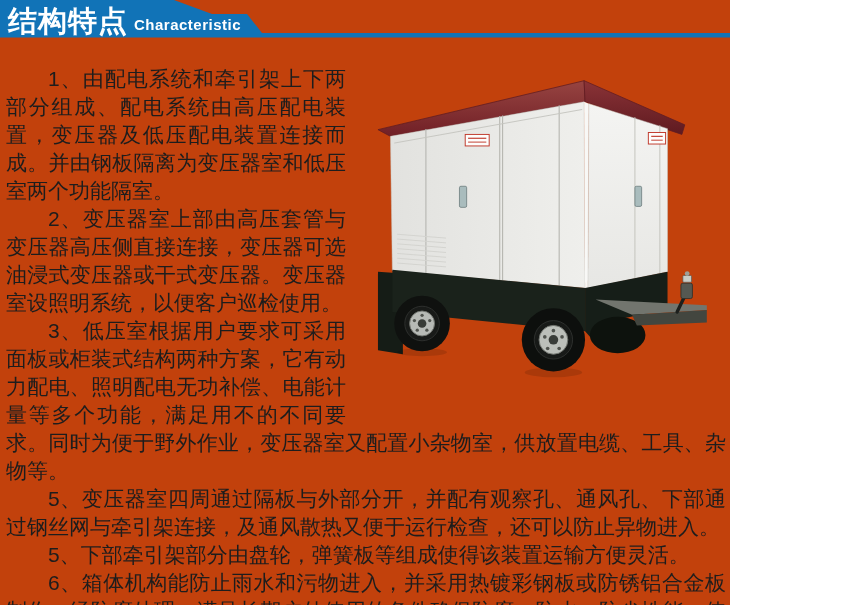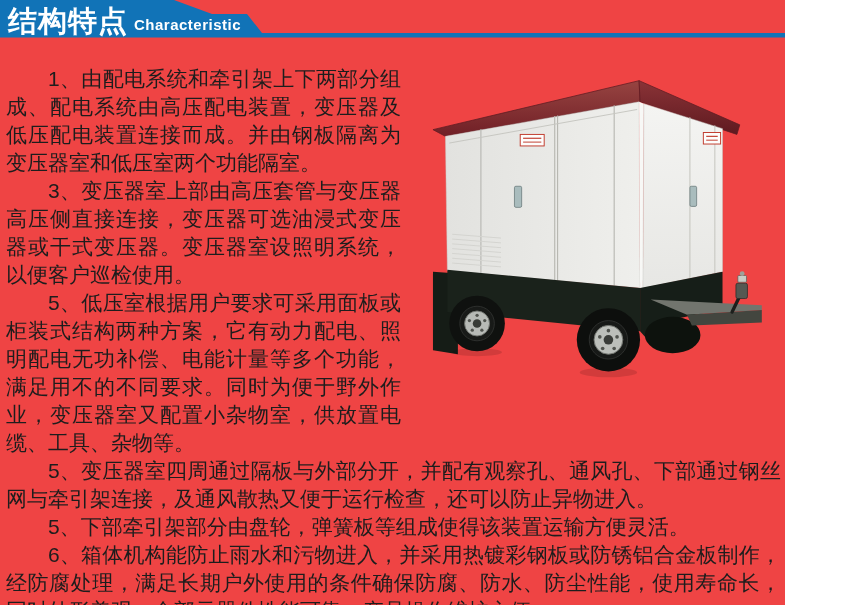--- a/index.html
+++ b/index.html
@@ -2,22 +2,22 @@
 <html><head>
 <meta charset="utf-8">
 <style>
   :root{
     --blue:#1173b7;
     --ink:#1d1d1d;
   }
   html,body{margin:0;padding:0;background:#ffffff;}
   .page{
     position:relative;
-    width:785px;height:605px;
-    background:#ef4444;
+    width:730px;height:605px;
+    background:#c2410c;
     overflow:hidden;
     font-family:"Liberation Sans","DejaVu Sans",sans-serif;
     color:var(--ink);
   }
   
   .banner{position:relative;width:850px;height:38px;}
   .banner svg{position:absolute;left:0;top:0;display:block;}
   .banner-text{
     position:absolute;left:8px;top:0;height:38px;
     display:flex;align-items:flex-end;
@@ -175,20 +175,20 @@
               <circle cx="679" cy="359" r="1.9"></circle>
             <circle cx="676" cy="371" r="1.9"></circle>
               <circle cx="664" cy="371" r="1.9"></circle>
             <circle cx="661" cy="359" r="1.9"></circle>
           </g>
         </g>
       </svg>
     </figure>
 
     <p>1、由配电系统和牵引架上下两部分组成、配电系统由高压配电装置，变压器及低压配电装置连接而成。并由钢板隔离为变压器室和低压室两个功能隔室。</p>
-    <p>3、变压器室上部由高压套管与变压器高压侧直接连接，变压器可选油浸式变压器或干式变压器。变压器室设照明系统，以便客户巡检使用。</p>
-    <p>5、低压室根据用户要求可采用面板或柜装式结构两种方案，它有动力配电、照明配电无功补偿、电能计量等多个功能，满足用不的不同要求。同时为便于野外作业，变压器室又配置小杂物室，供放置电缆、工具、杂物等。</p>
+    <p>2、变压器室上部由高压套管与变压器高压侧直接连接，变压器可选油浸式变压器或干式变压器。变压器室设照明系统，以便客户巡检使用。</p>
+    <p>3、低压室根据用户要求可采用面板或柜装式结构两种方案，它有动力配电、照明配电无功补偿、电能计量等多个功能，满足用不的不同要求。同时为便于野外作业，变压器室又配置小杂物室，供放置电缆、工具、杂物等。</p>
     <p>5、变压器室四周通过隔板与外部分开，并配有观察孔、通风孔、下部通过钢丝网与牵引架连接，及通风散热又便于运行检查，还可以防止异物进入。</p>
     <p>5、下部牵引架部分由盘轮，弹簧板等组成使得该装置运输方便灵活。</p>
     <p>6、箱体机构能防止雨水和污物进入，并采用热镀彩钢板或防锈铝合金板制作，经防腐处理，满足长期户外使用的条件确保防腐、防水、防尘性能，使用寿命长，同时外形美观。全部元器件性能可靠，产品操作维护方便。</p>
   </main>
 
 </div>
 
 </body></html>

